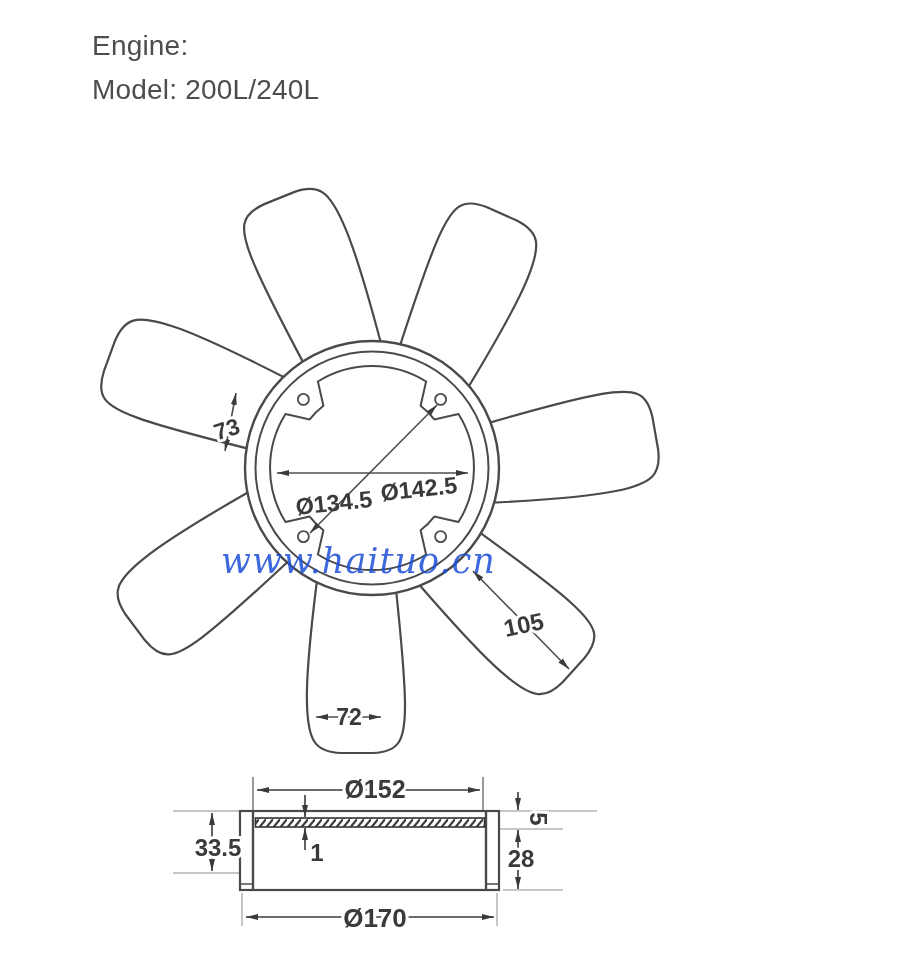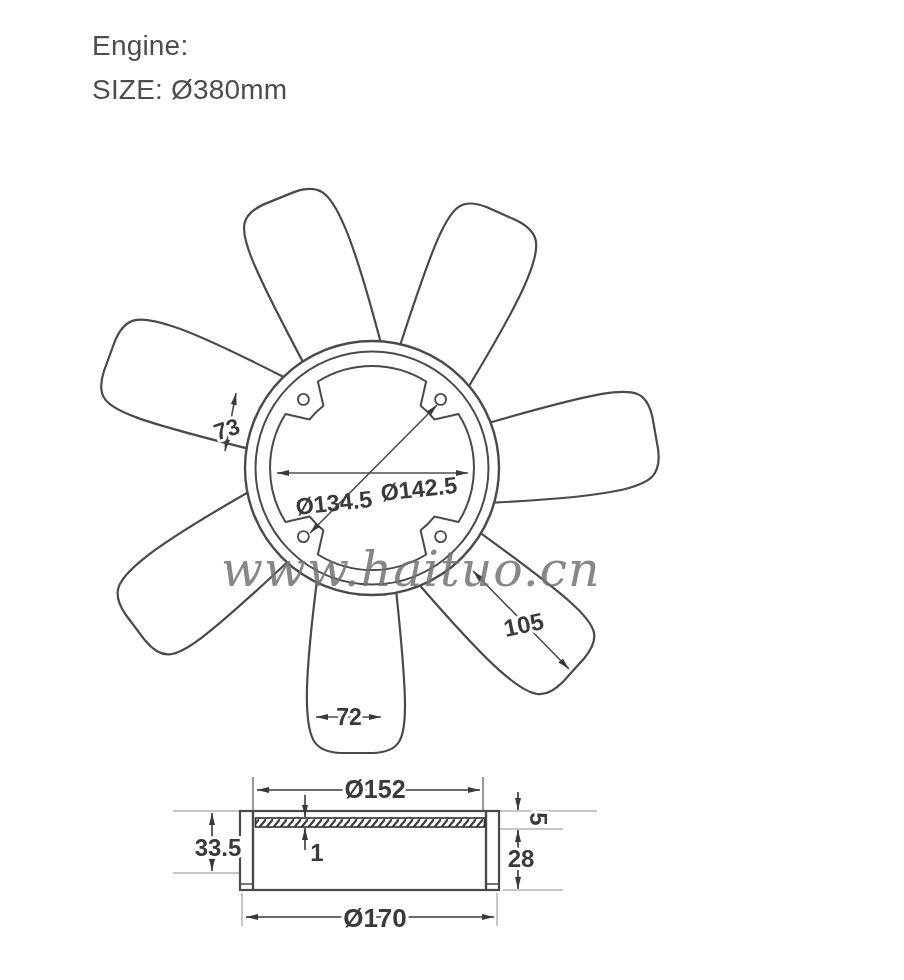--- a/index.html
+++ b/index.html
@@ -16,23 +16,23 @@
     font-size:28px;
     line-height:43.5px;
     color:#4d4d4d;
     letter-spacing:0.2px;
   }
   .watermark{
     position:absolute;
     left:221px;top:541px;
     font-family:"DejaVu Serif", serif;
     font-style:italic;
-    font-size:49px;
+    font-size:35px;
     letter-spacing:1px;
-    color:#737373;
+    color:#1d4ed8;
     opacity:0.85;
     z-index:3;
     white-space:nowrap;
   }
   svg.drawing{position:absolute;left:0;top:0;z-index:2;}
   text.dim{
     font-family:"Liberation Sans", sans-serif;
     font-weight:700;
     fill:#3a3a3a;
     text-anchor:middle;
@@ -44,21 +44,21 @@
     stroke-linejoin:round;
   }
 </style>
 </head>
 <body>
 
 <div class="page">
 
   <div class="header">
     <div>Engine:</div>
-    <div>SIZE: Ø380mm</div>
+    <div>Model: 200L/240L</div>
   </div>
 
   <svg class="drawing" width="904" height="980" viewBox="0 0 904 980">
     <defs>
       <marker id="arr" viewBox="0 0 12 8" refX="12" refY="4" markerWidth="12" markerHeight="8" markerUnits="userSpaceOnUse" orient="auto-start-reverse">
         <path d="M12,4 L0,1 L0,7 Z" fill="#3a3a3a"></path>
       </marker>
       <pattern id="hatch" patternUnits="userSpaceOnUse" width="7" height="9">
         <path d="M-1,10 L8,-1" stroke="#3c3c3c" stroke-width="2.2" fill="none"></path>
       </pattern>

